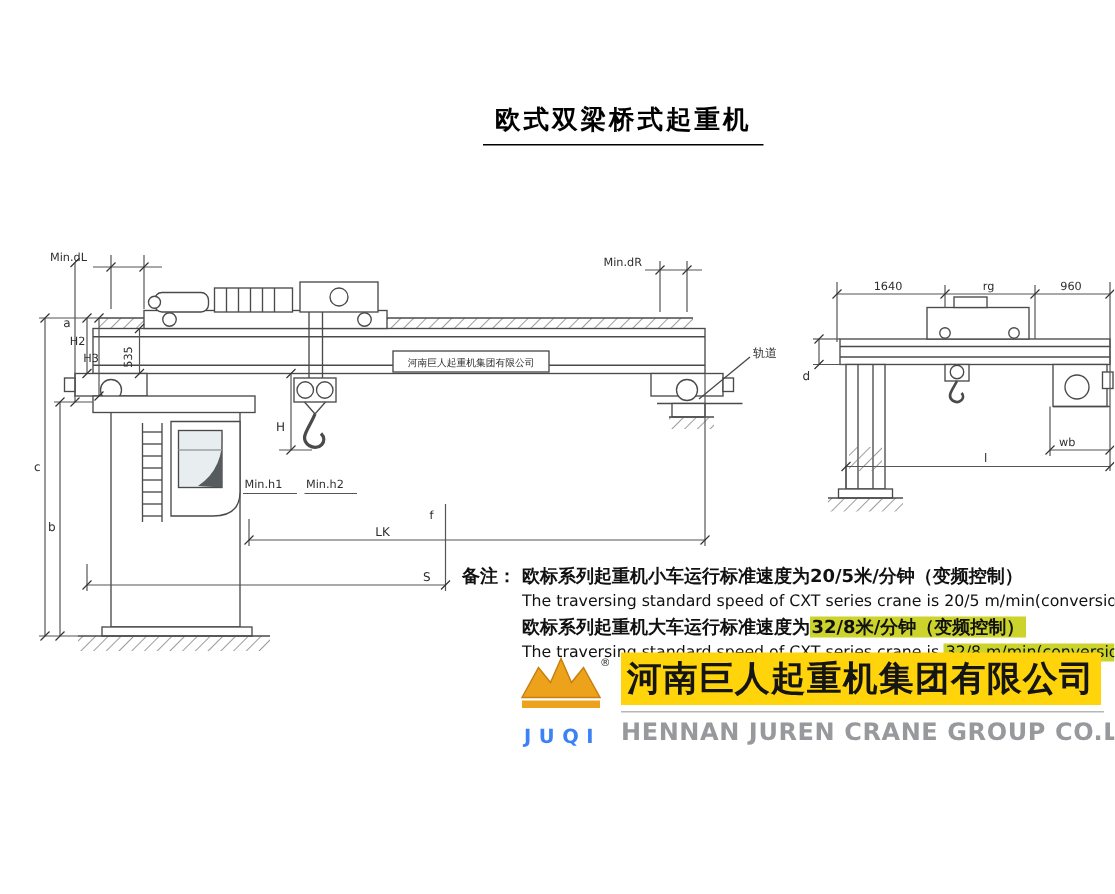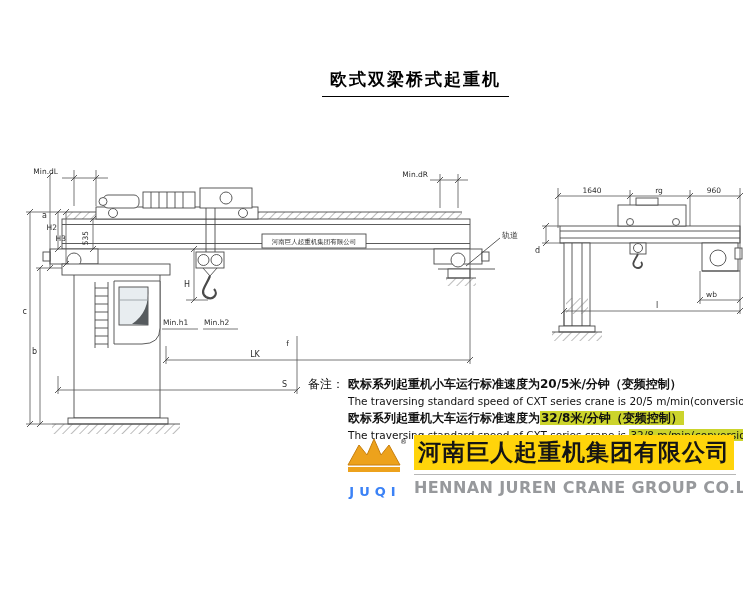--- a/index.html
+++ b/index.html
@@ -10,21 +10,21 @@
   .title-wrap span{display:inline-block;font-size:17px;font-weight:bold;letter-spacing:2px;
         color:#000;border-bottom:1.6px solid #000;padding:0 8px 5px 8px;}
   
   .drawing{position:absolute;left:0;top:148px;}
   svg text{stroke:none;fill:#2e2e2e;font-family:"DejaVu Sans","Liberation Sans",sans-serif;}
   .dim{font-size:8px;}
   .dim7{font-size:7.5px;}
   .plate{font-size:6.5px;}
   
   .notes{position:absolute;left:308px;top:376px;width:432px;display:flex;align-items:flex-start;}
-  .notes-label{font-size:12px;font-weight:normal;white-space:nowrap;margin-right:4px;}
+  .notes-label{font-size:12px;font-weight:bold;white-space:nowrap;margin-right:4px;}
   .note-line{white-space:nowrap;line-height:17px;}
   .note-line.zh{font-size:12px;font-weight:bold;}
   .note-line.en{font-size:10.5px;font-weight:normal;}
   .hl:not(:empty){background:#ccd42c;padding:0 1px;text-align:center;}
   
   .footer{position:absolute;left:344px;top:435px;display:flex;align-items:flex-start;}
   .logo{width:62px;text-align:center;margin-right:8px;}
   .logo-text{font-size:13px;font-weight:bold;color:#3b82f6;letter-spacing:5px;margin-top:1px;}
   .company{width:322px;}
   .company-zh span{display:inline-block;background:#ffd40a;color:#151515;font-weight:bold;

